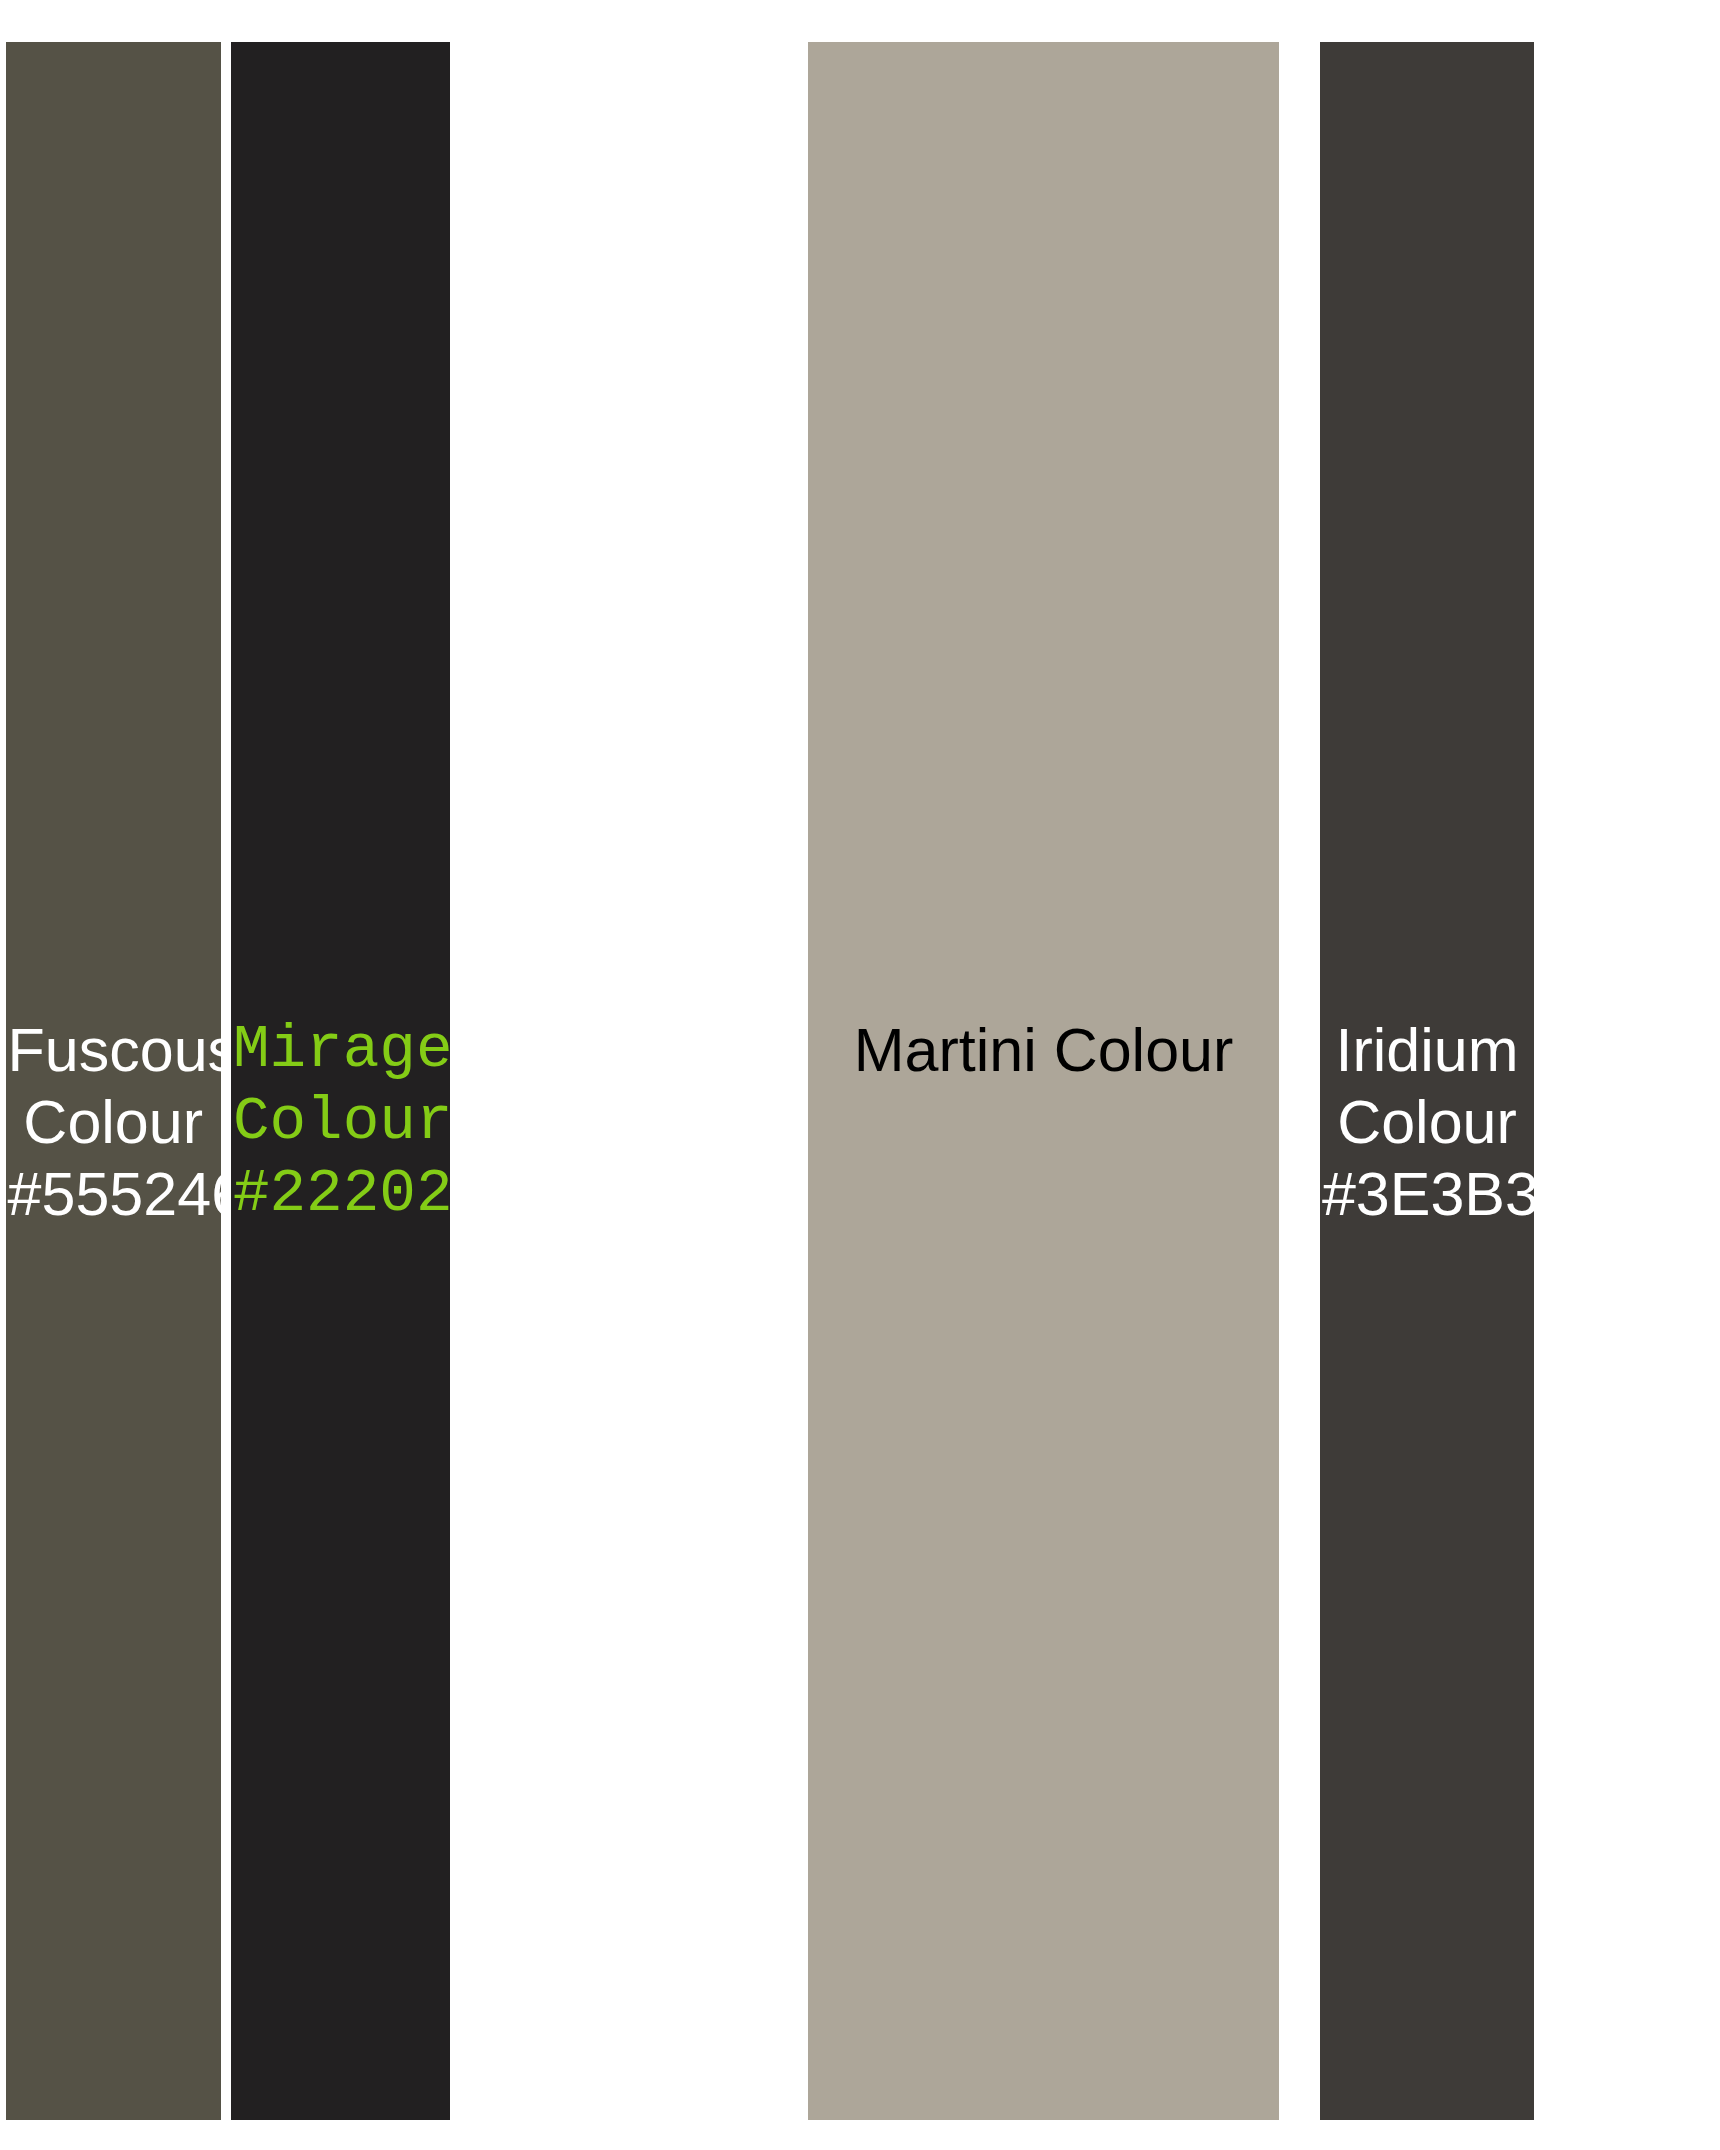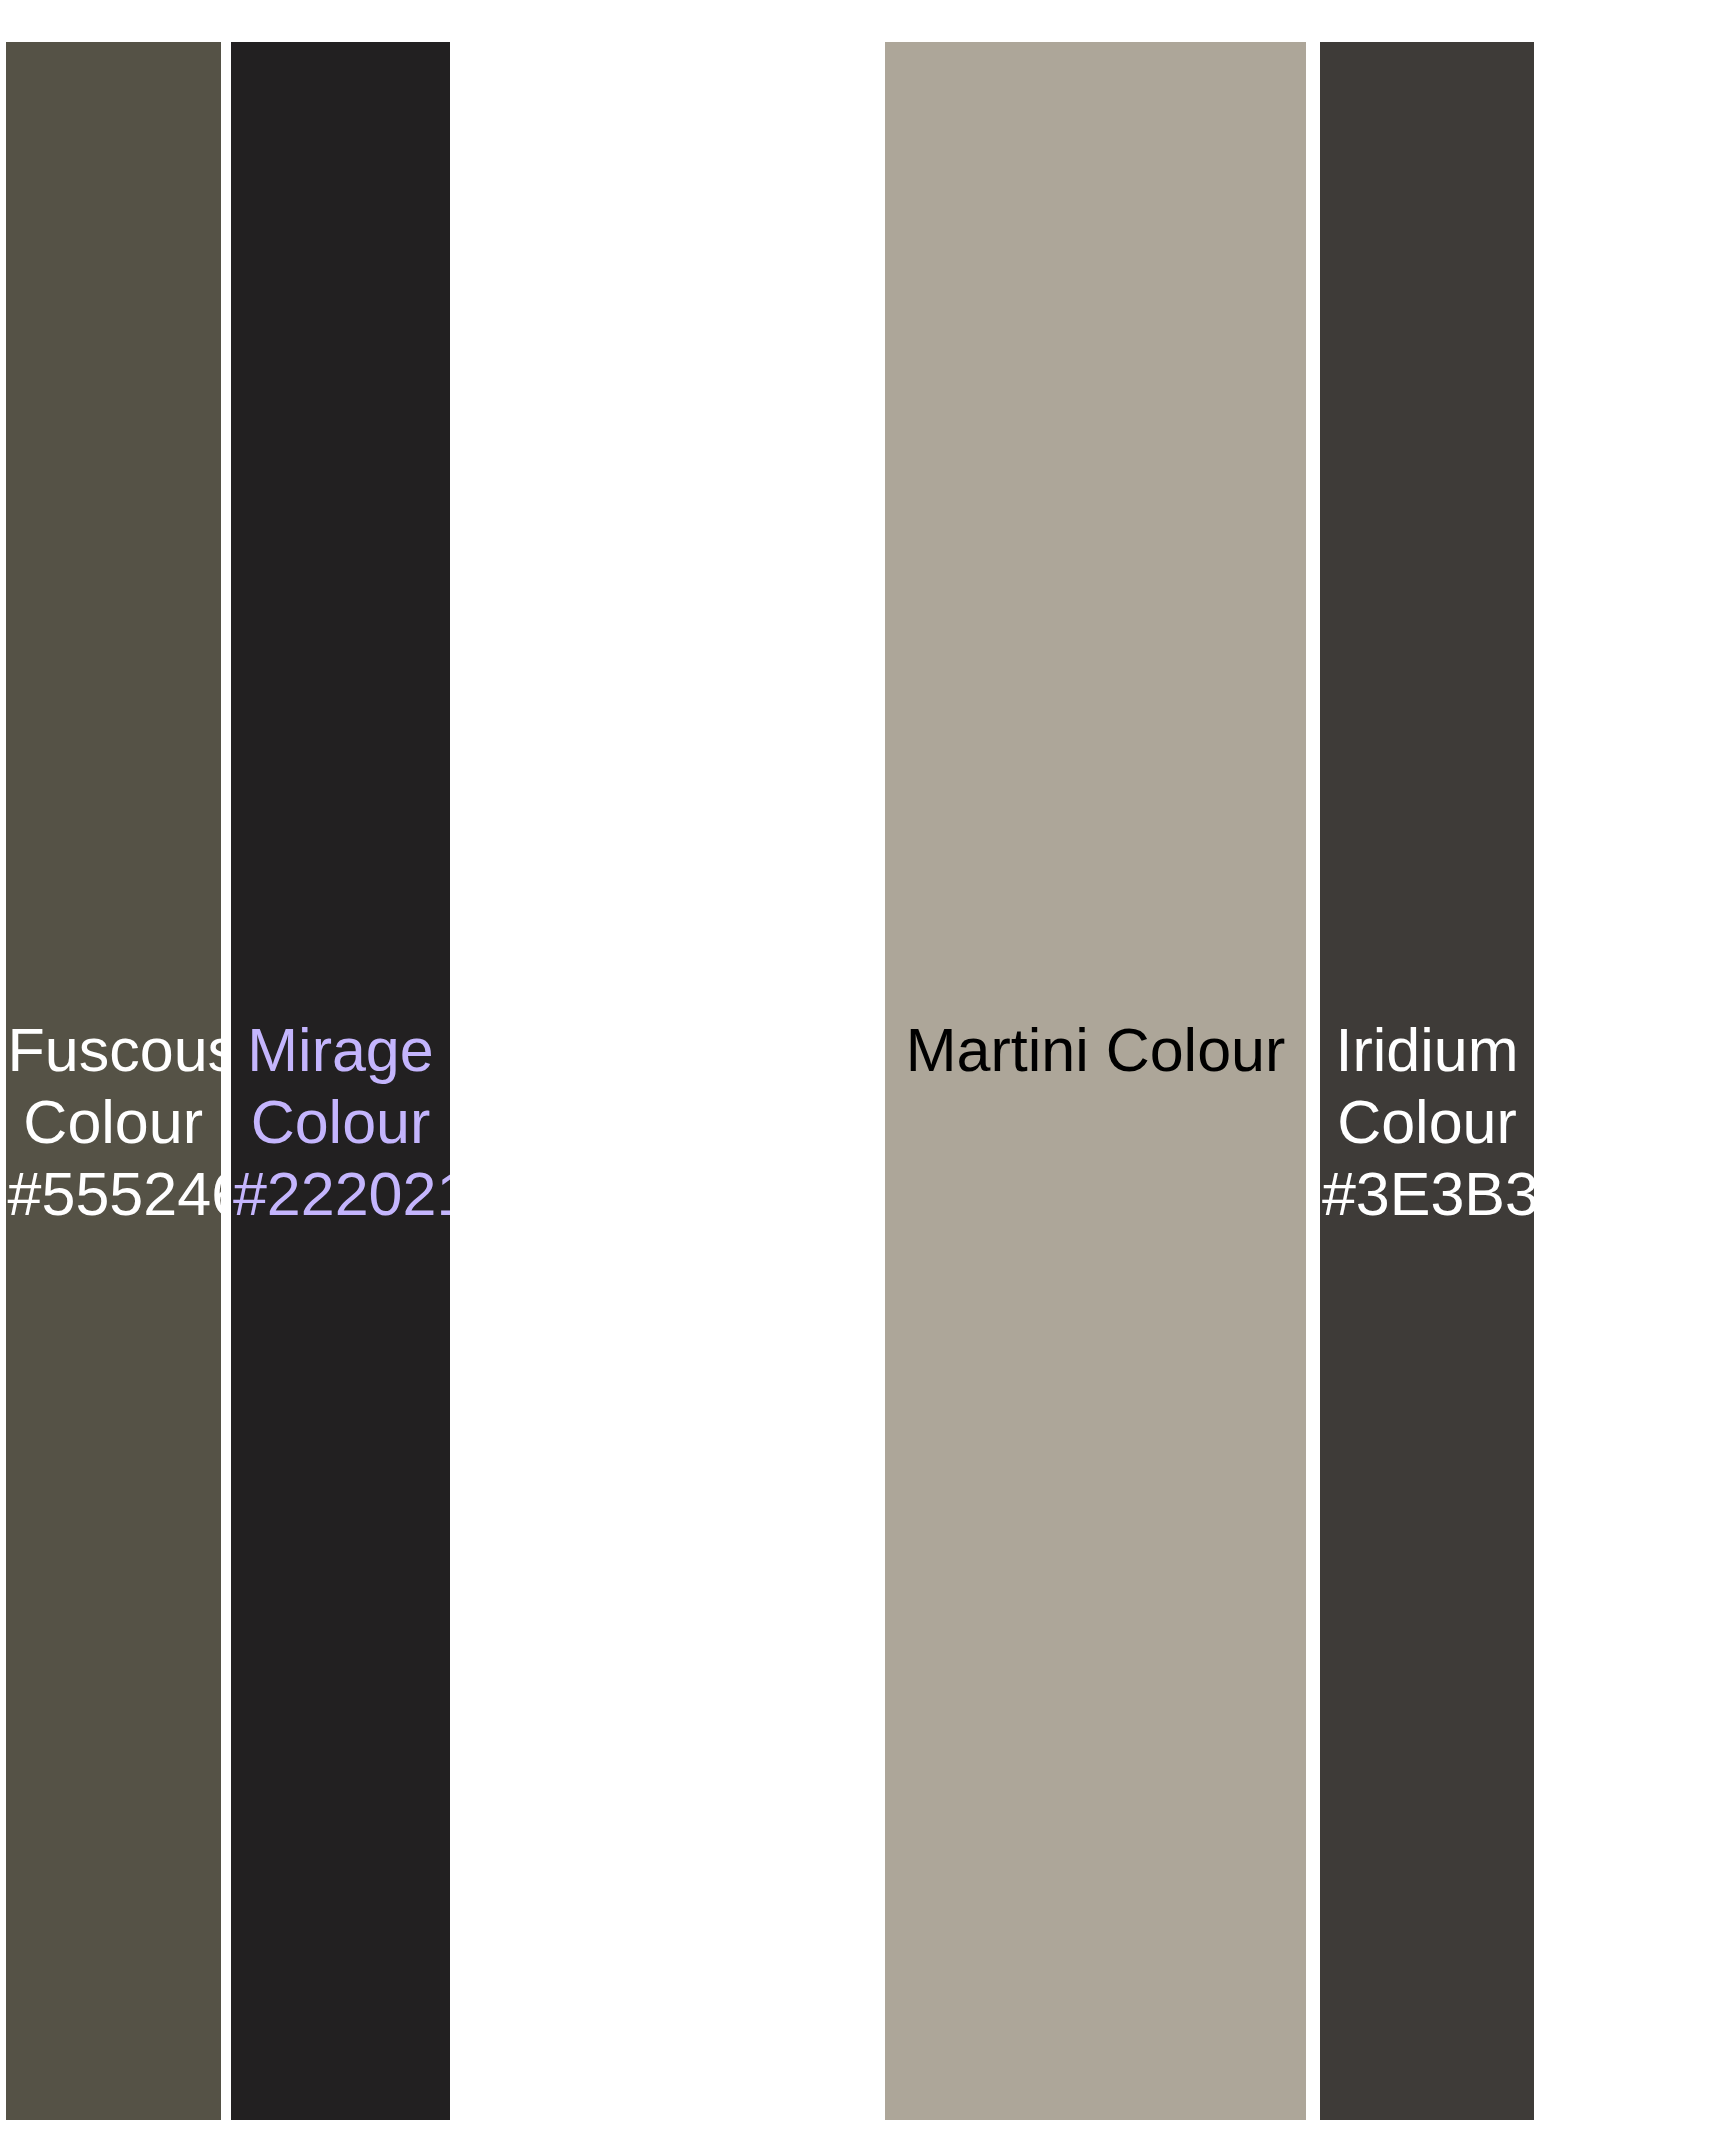--- a/index.html
+++ b/index.html
@@ -27,21 +27,21 @@
     position: absolute;
     top: 42px;
     height: 2078px;
     box-sizing: border-box;
     overflow: hidden;
   }
 
   
   .swatch-strip.col-0 { left: 5.7px;   width: 215px; }
   .swatch-strip.col-1 { left: 231px;  width: 219px; }
-  .swatch-strip.col-2 { left: 885px; width: 421px; }
+  .swatch-strip.col-2 { left: 808px; width: 471px; }
   .swatch-strip.col-3 { left: 1320px; width: 214px; }
 
   
 
   .swatch-caption {
     position: absolute;
     left: 0;
     right: 0;
     
     top: 972px;
@@ -58,21 +58,21 @@
 </head>
 <body style="background: rgb(255, 255, 255);">
 
 <div id="palette-board" style="background: rgb(255, 255, 255);">
 
   <div class="swatch-strip col-0" style="background: rgb(85, 82, 70);">
     <div class="swatch-caption" style="color: rgb(255, 255, 255);"><span>Fuscous</span><br><span>Colour</span><br><span>#555246</span></div>
   </div>
 
   <div class="swatch-strip col-1" style="background: rgb(34, 32, 33);">
-    <div class="swatch-caption" style="color: #c4b5fd;"><span>Mirage Colour</span><br><span>#222021</span></div>
+    <div class="swatch-caption" style="color: #84cc16; font-family: Liberation Mono, monospace;"><span>Mirage Colour</span><br><span>#222021</span></div>
   </div>
 
   <div class="swatch-strip col-2" style="background: rgb(173, 166, 153);">
     <div class="swatch-caption" style="color: rgb(0, 0, 0);"><span>Martini Colour</span><br></div>
   </div>
 
   <div class="swatch-strip col-3" style="background: rgb(62, 59, 56);">
     <div class="swatch-caption" style="color: rgb(255, 255, 255);"><span>Iridium</span><br><span>Colour</span><br><span>#3E3B38</span></div>
   </div>
 

